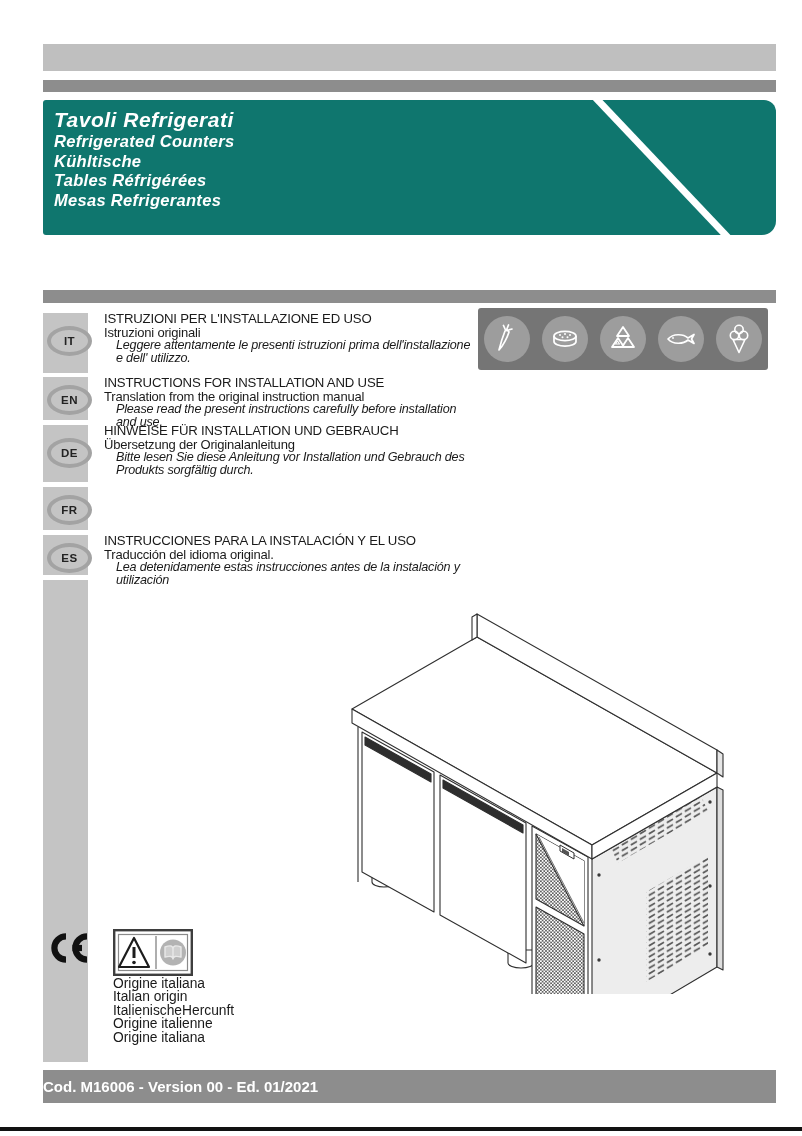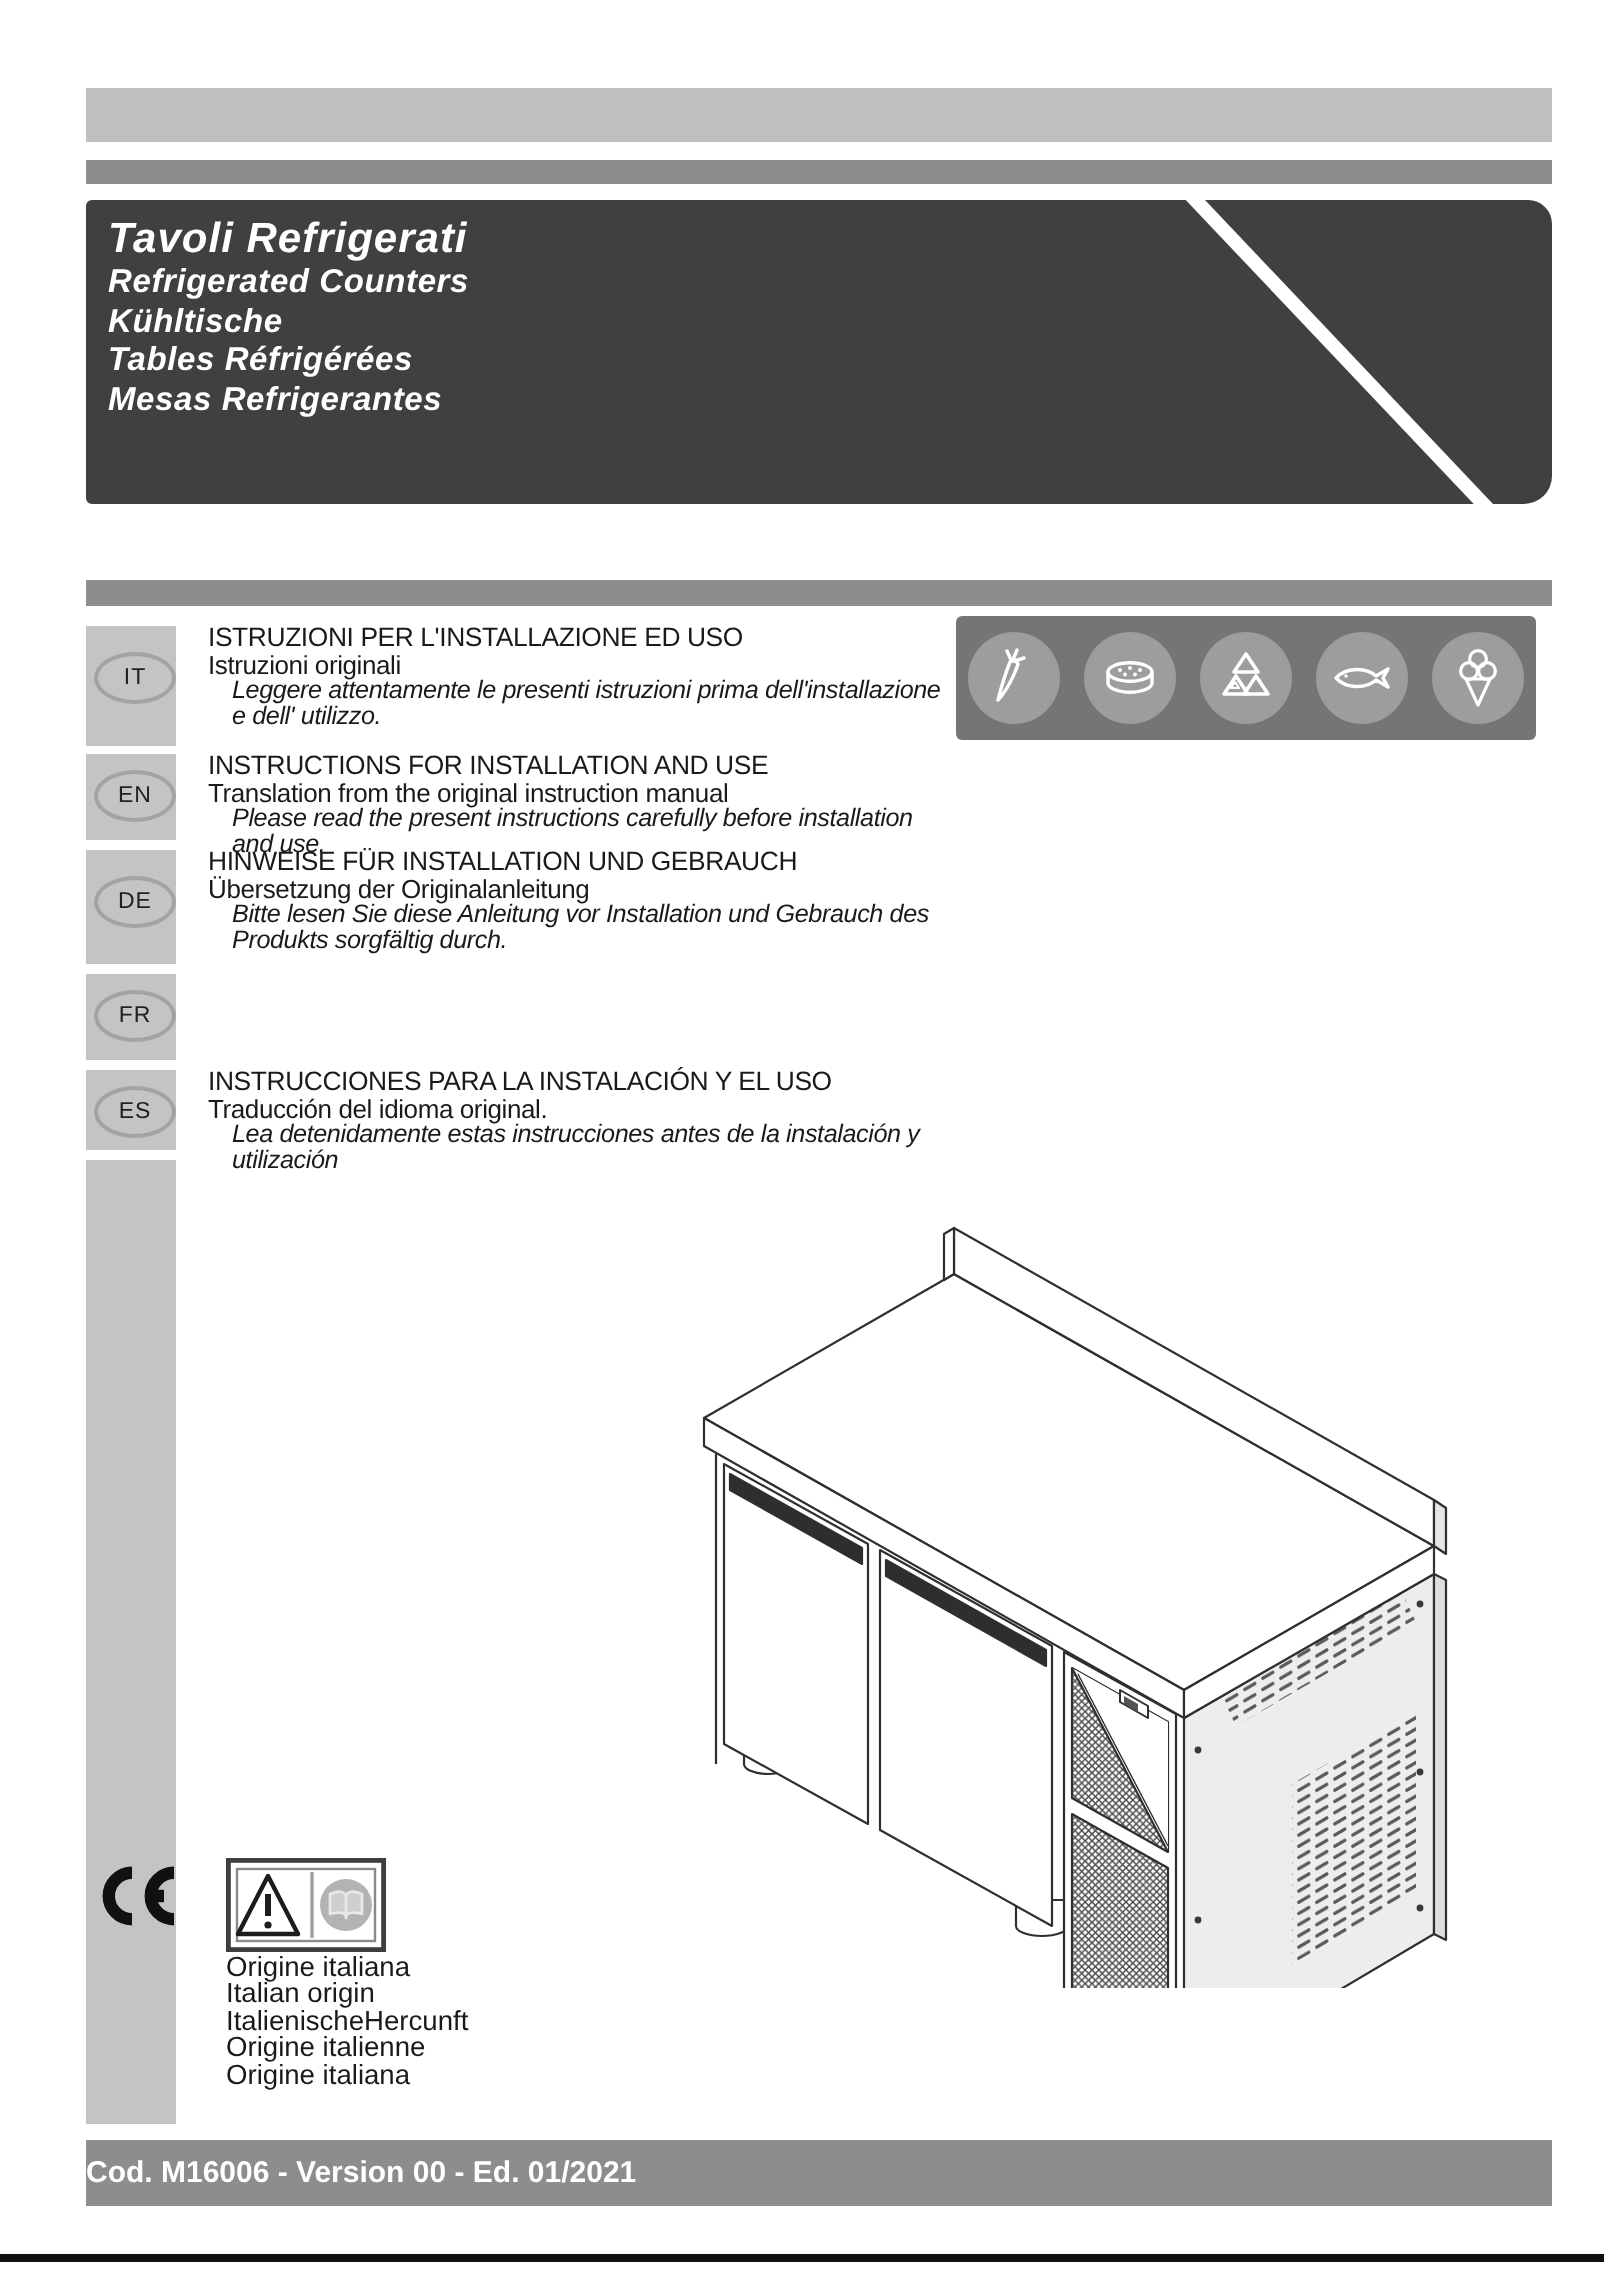--- a/index.html
+++ b/index.html
@@ -4,32 +4,32 @@
 <style>
   html,body{margin:0;padding:0;background:#fff;}
   #page{position:relative;width:802px;height:1136px;background:#fff;overflow:hidden;
         font-family:"Liberation Sans",sans-serif;color:#1a1a1a;}
   .abs{position:absolute;}
   
   .bar-light{left:43px;top:44px;width:733px;height:27px;background:#bfbfbf;}
   .bar-mid1{left:43px;top:80px;width:733px;height:12px;background:#8d8d8d;}
   .bar-mid2{left:43px;top:290px;width:733px;height:13px;background:#8d8d8d;}
   
-  .header{left:43px;top:100px;width:733px;height:152px;background:#404040;
+  .header{left:43px;top:100px;width:733px;height:135px;background:#0f766e;
           border-radius:3px 12px 14px 3px;}
   .header svg{position:absolute;left:0;top:0;}
   .header-text{position:absolute;left:11px;top:7px;color:#fff;font-style:italic;font-weight:bold;}
   .ht-main{font-size:21px;line-height:25px;letter-spacing:.5px;}
   .ht-sub{font-size:16.5px;line-height:19.5px;letter-spacing:.3px;}
   
   .strip{left:43px;width:45px;background:#c4c4c4;}
   
-  .badge{left:47px;width:37px;height:22px;border:2px solid #a3a3a3;border-radius:50%;
+  .badge{left:47px;width:37px;height:22px;border:4px solid #a3a3a3;border-radius:50%;
          display:flex;align-items:center;justify-content:center;
-         font-weight:normal;font-size:11.5px;color:#222;letter-spacing:.5px;background:transparent;}
+         font-weight:bold;font-size:11.5px;color:#222;letter-spacing:.5px;background:transparent;}
   
   .langblock{left:104px;width:374px;}
   .l1{font-size:13.2px;line-height:13.5px;letter-spacing:-.2px;}
   .l2{font-size:13px;line-height:13.5px;letter-spacing:-.2px;}
   .lnote{font-size:12.6px;line-height:13.2px;font-style:italic;letter-spacing:-.2px;margin-left:12px;}
   
   .foodbox{left:478px;top:308px;width:290px;height:62px;background:#757575;border-radius:3px;
            display:flex;align-items:center;justify-content:space-between;padding:0 6px;box-sizing:border-box;}
   .foodcircle{width:46px;height:46px;border-radius:50%;background:#9d9d9d;
               display:flex;align-items:center;justify-content:center;}

